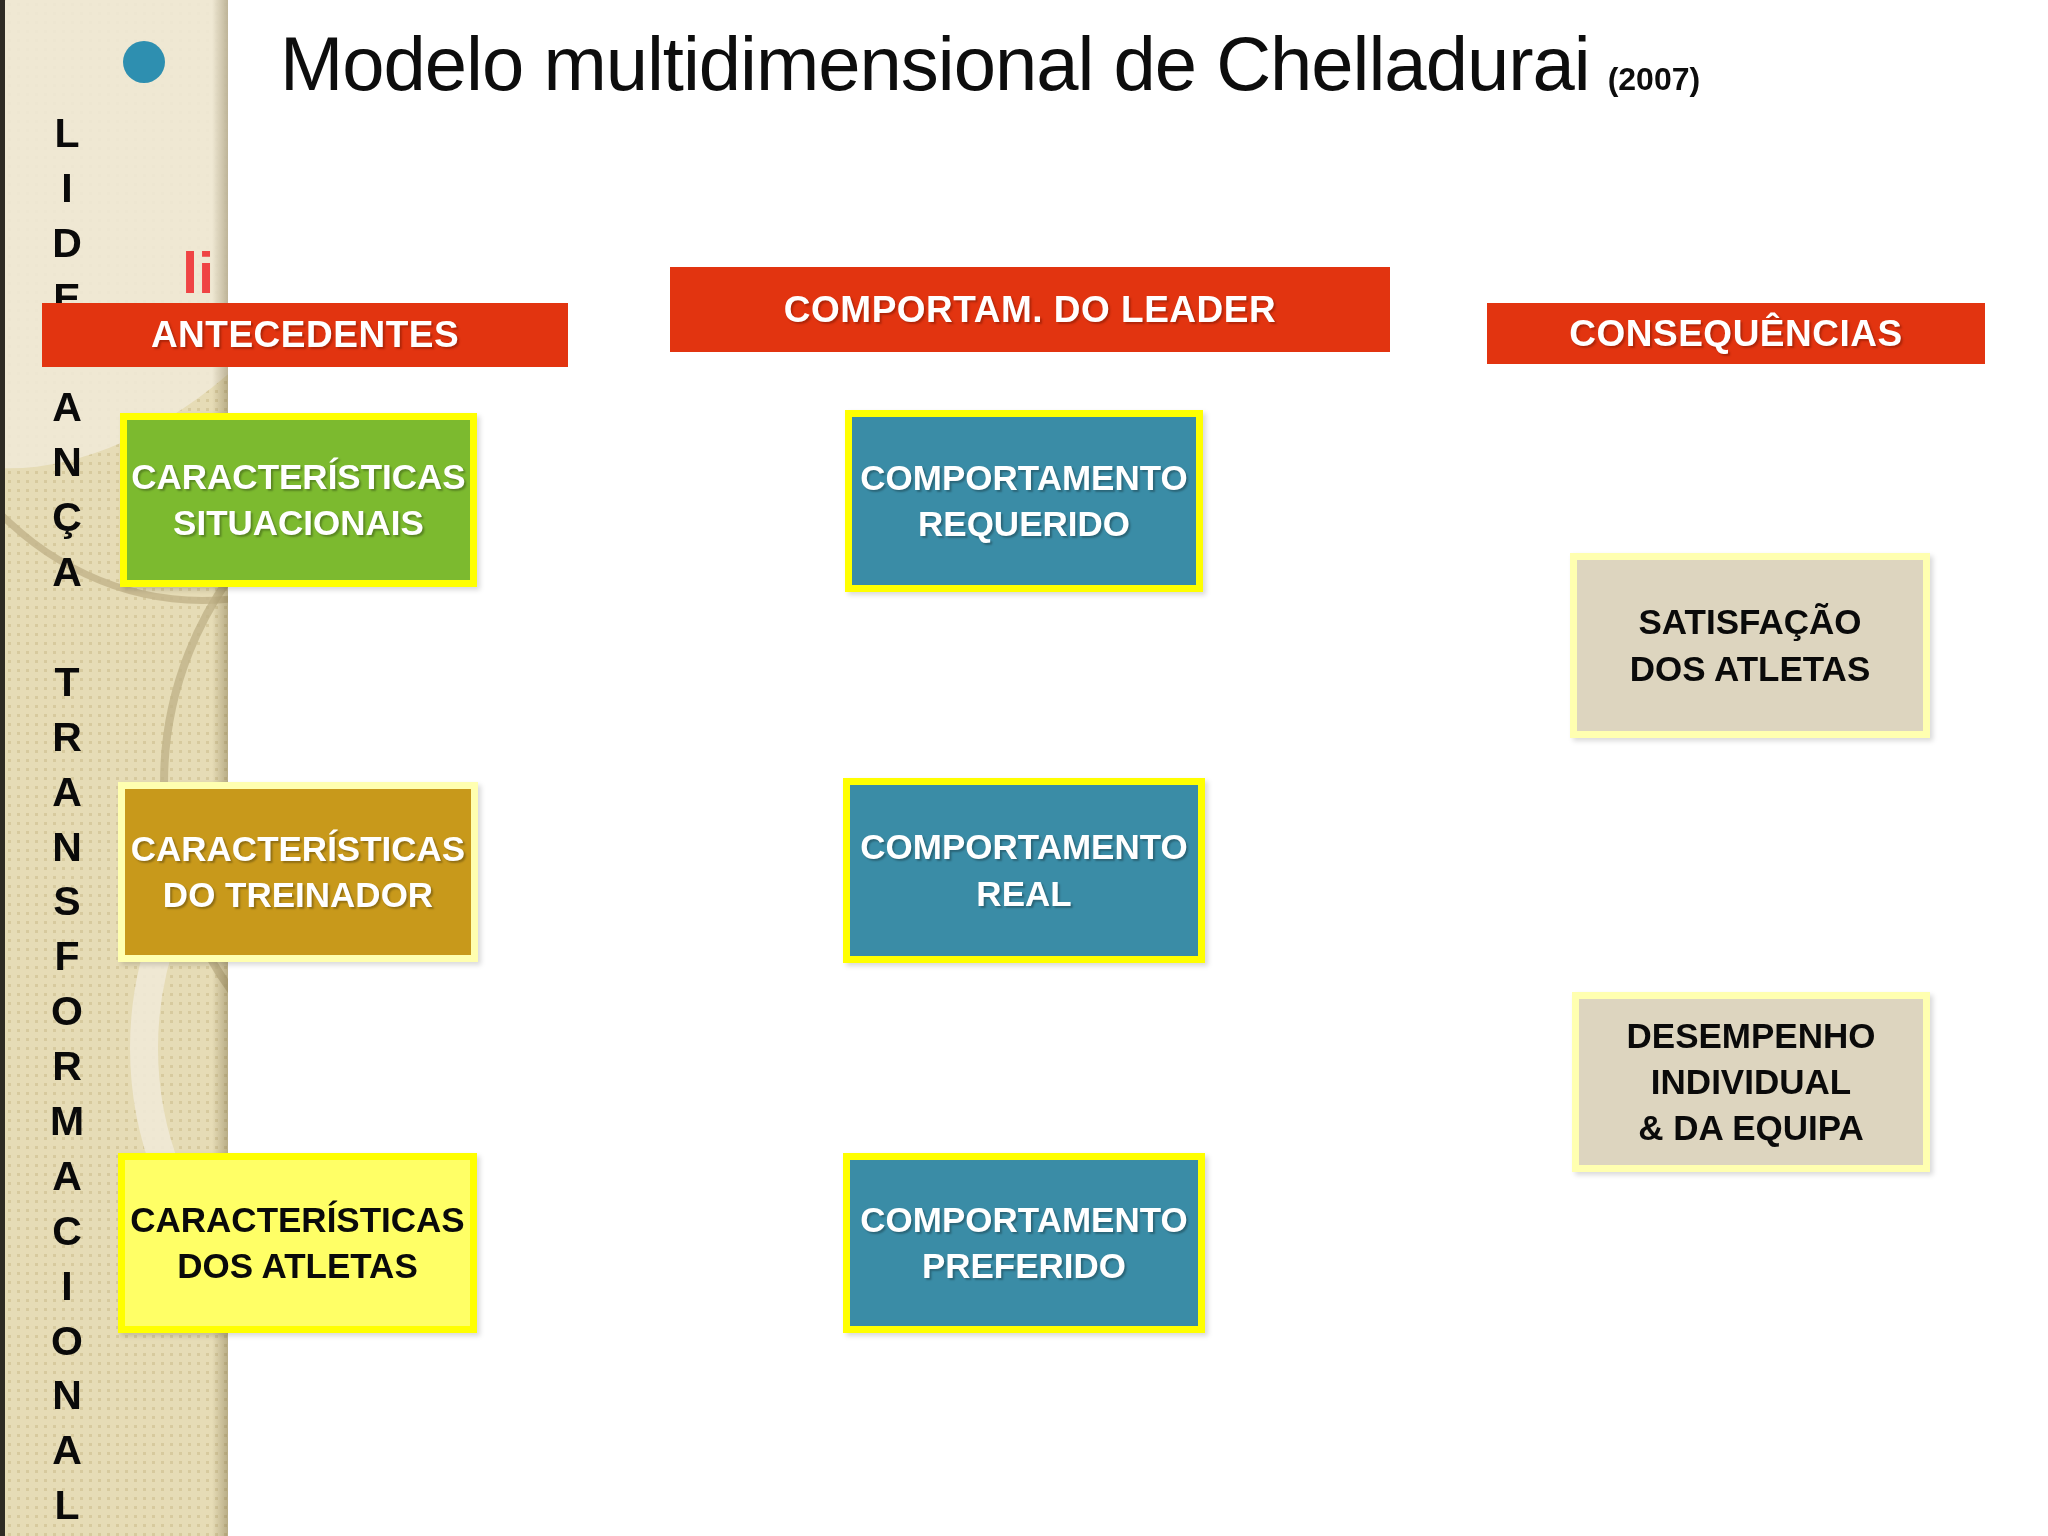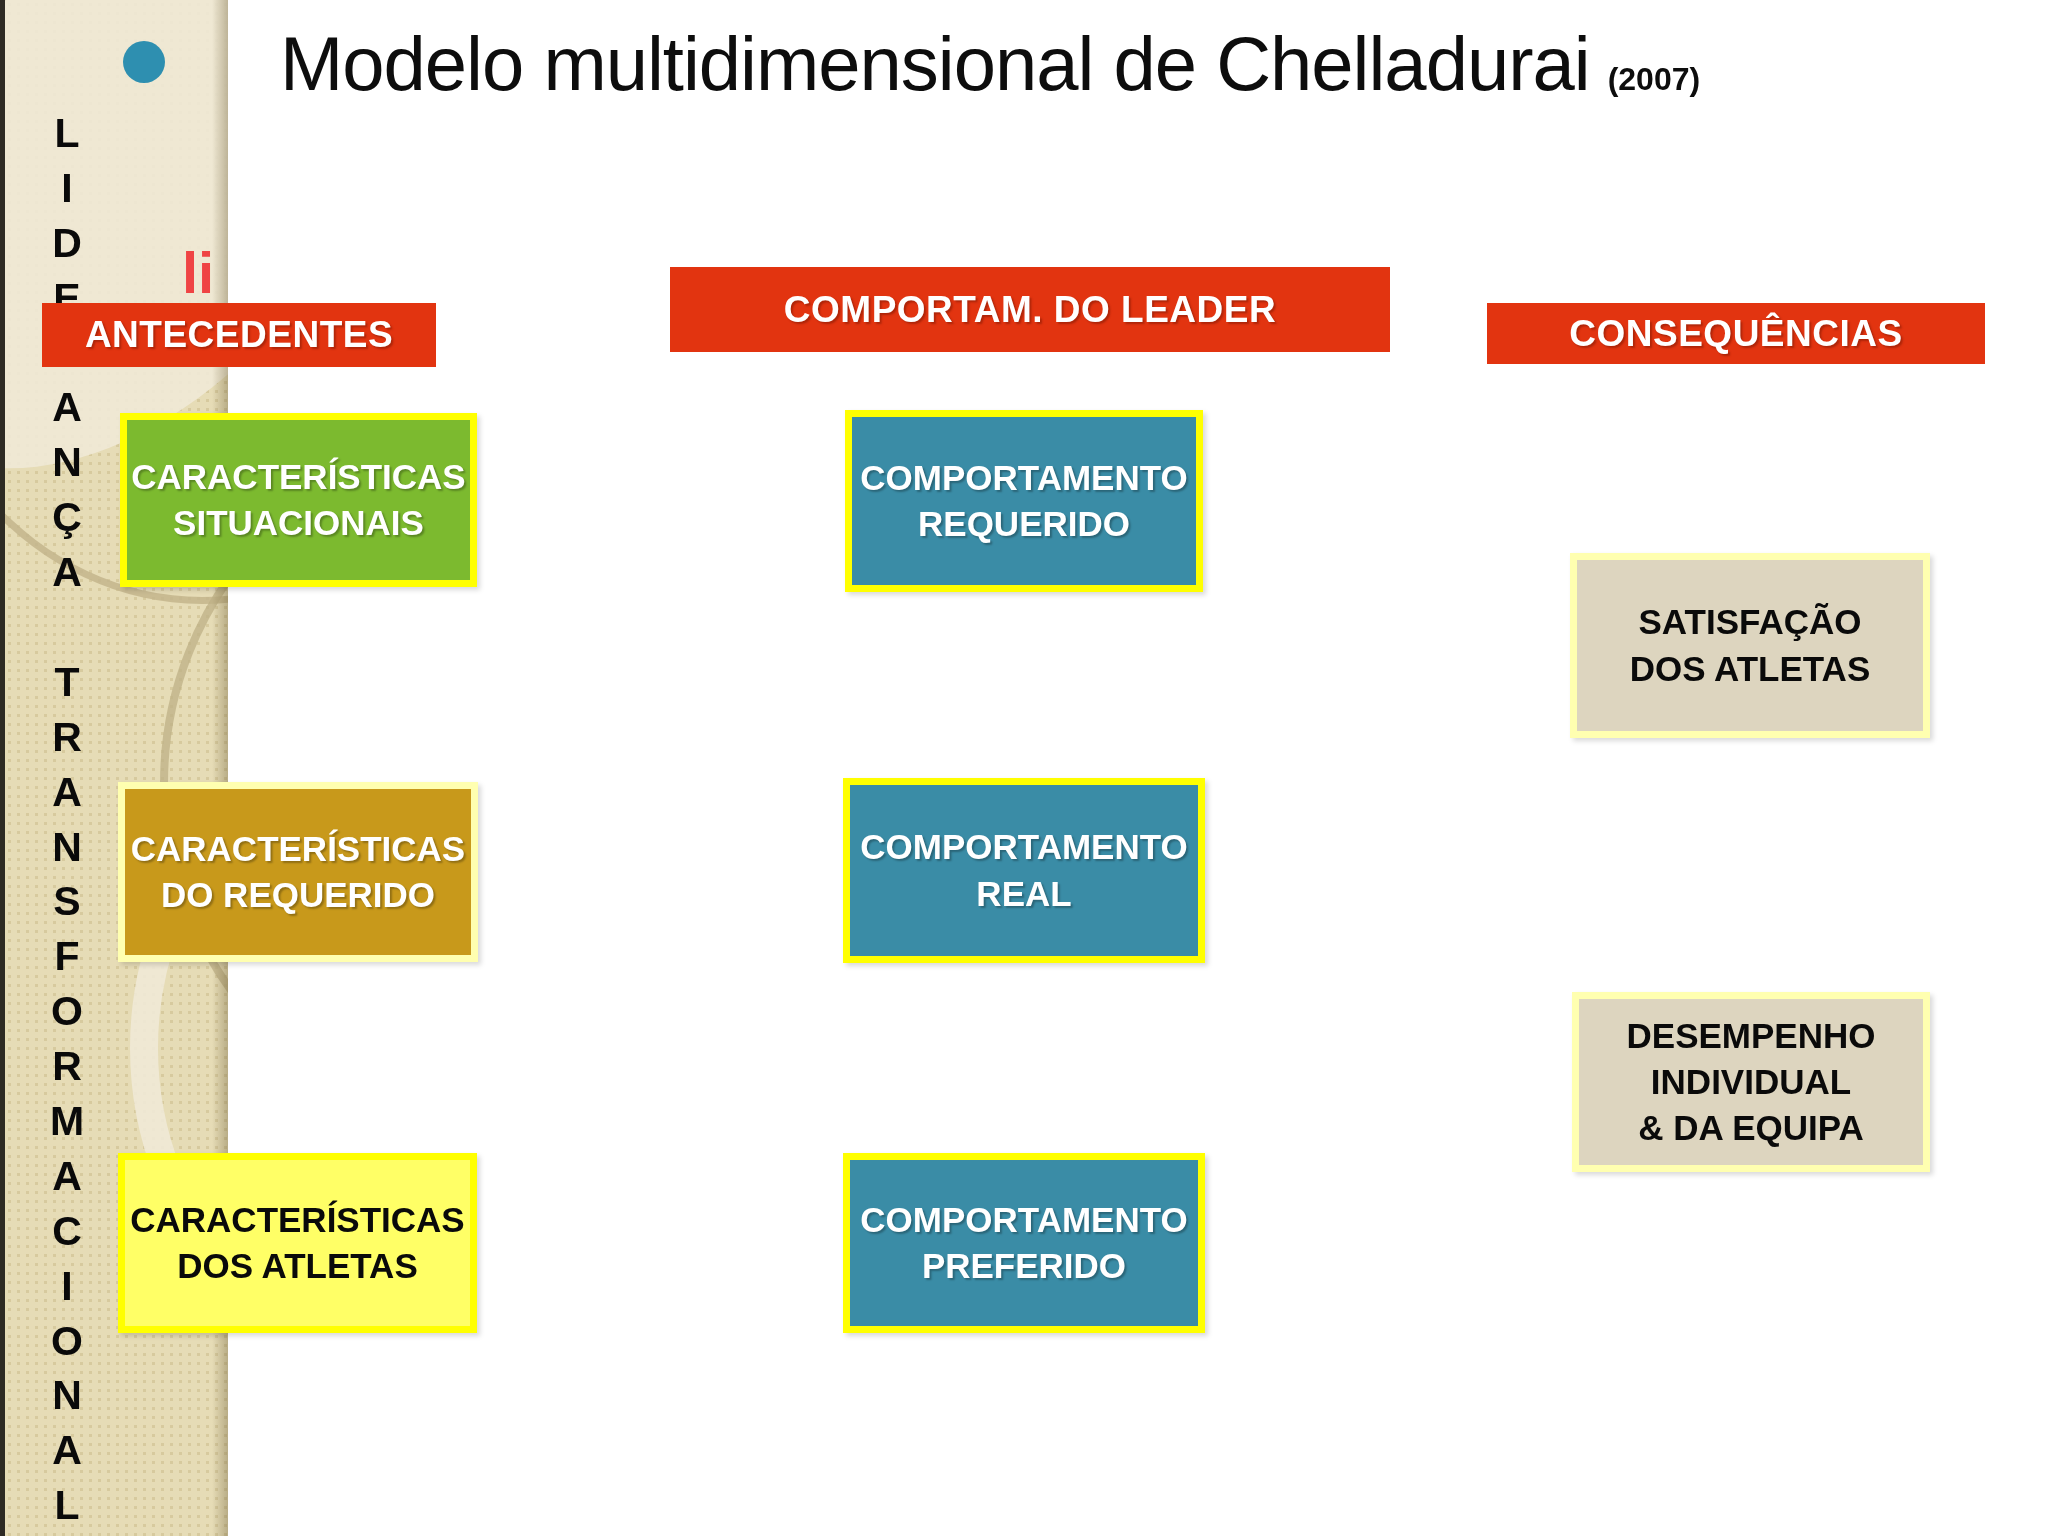--- a/index.html
+++ b/index.html
@@ -63,21 +63,21 @@
   .title-main{font-size:76px;font-weight:400;letter-spacing:-1px;}
   .title-year{font-size:32px;font-weight:bold;margin-left:18px;}
 
   
   .banner{
     position:absolute;z-index:5;background:var(--banner-red,#E23410);
     display:flex;align-items:center;justify-content:center;
     color:#ffffff;font-weight:bold;font-size:37px;letter-spacing:.5px;
     text-shadow:2px 2px 2px rgba(110,20,0,.45);
   }
-  .banner.antecedentes{left:42px;top:303px;width:394px;height:64px;}
+  .banner.antecedentes{left:42px;top:303px;width:526px;height:64px;}
   .banner.leader{left:670px;top:267px;width:720px;height:85px;}
   .banner.consequencias{left:1487px;top:303px;width:498px;height:61px;}
 
   
   .dbox{
     position:absolute;z-index:5;box-sizing:border-box;
     display:flex;flex-direction:column;align-items:center;justify-content:center;
     font-weight:bold;font-size:35px;line-height:1.32;text-align:center;
     box-shadow:3px 3px 5px rgba(0,0,0,.15);
   }
@@ -153,21 +153,21 @@
   <div class="banner consequencias">
     <span>CONSEQUÊNCIAS</span>
   </div>
 
   <div class="dbox bright-border white-text box-situacionais">
     <span class="ln">CARACTERÍSTICAS</span>
     <span class="ln">SITUACIONAIS</span>
   </div>
   <div class="dbox pale-border white-text box-treinador">
     <span class="ln">CARACTERÍSTICAS</span>
-    <span class="ln">DO REQUERIDO</span>
+    <span class="ln">DO TREINADOR</span>
   </div>
   <div class="dbox bright-border black-text box-atletas">
     <span class="ln">CARACTERÍSTICAS</span>
     <span class="ln">DOS ATLETAS</span>
   </div>
 
   <div class="dbox bright-border white-text box-requerido">
     <span class="ln">COMPORTAMENTO</span>
     <span class="ln">REQUERIDO</span>
   </div>

